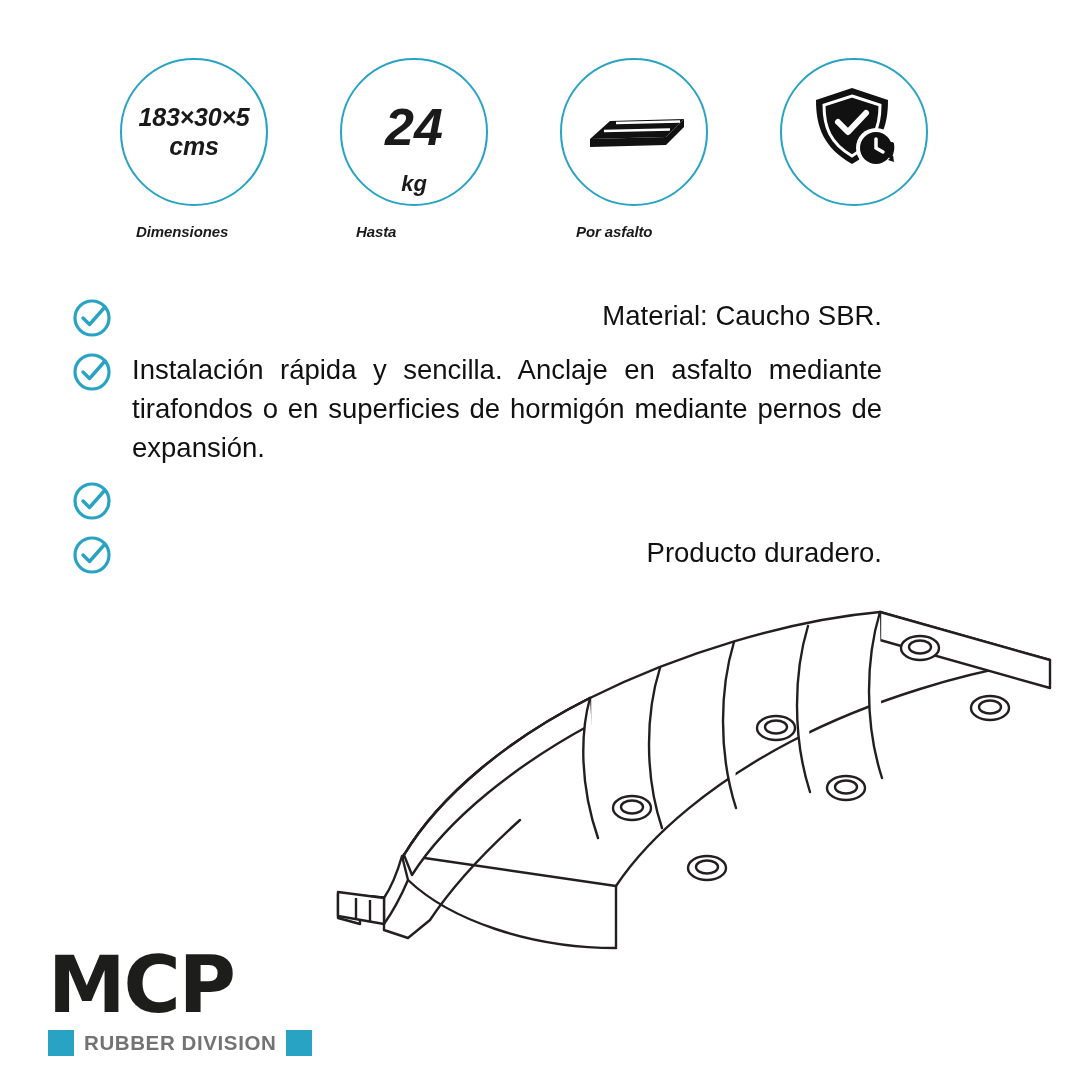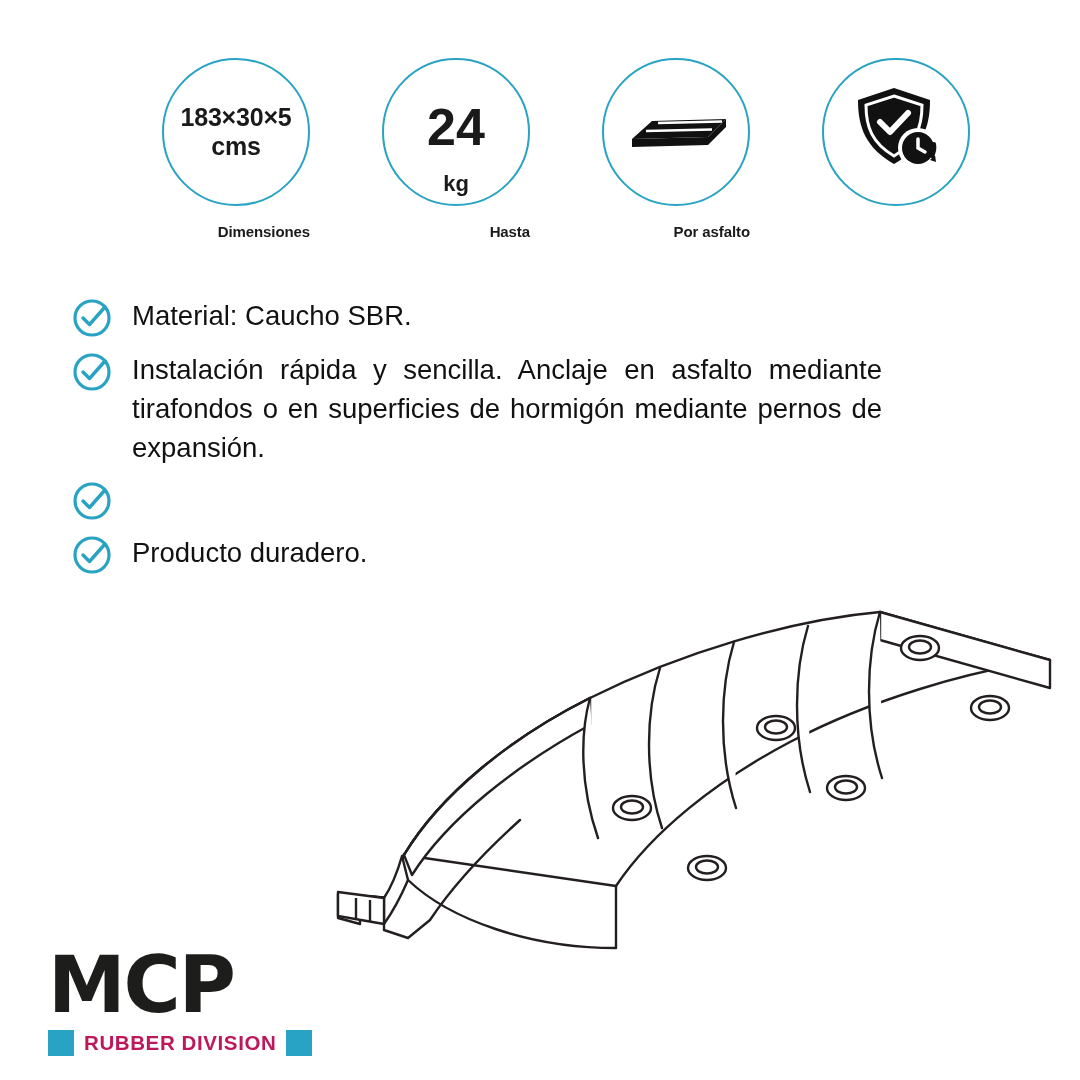--- a/index.html
+++ b/index.html
@@ -23,21 +23,22 @@
     left: 120px;
     width: 850px;
     display: flex;
     justify-content: space-between;
     align-items: flex-start;
   }
   .spec {
     width: 190px;
     display: flex;
     flex-direction: column;
-    align-items: flex-end;
+    align-items: flex-start;
+    font-style: italic;
   }
   .circle {
     width: 148px;
     height: 148px;
     border-radius: 50%;
     border: 2px solid #29a3c3;
     display: flex;
     flex-direction: column;
     align-items: center;
     justify-content: center;
@@ -92,21 +93,21 @@
     margin-right: 20px;
     margin-top: 2px;
   }
   .feature-text {
     font-size: 27.5px;
     line-height: 1.42;
     color: #111;
     text-align: justify;
     flex: 1 1 auto;
   }
-  .feature-text.nojust { text-align: left; }
+  .feature-text.nojust { text-align: right; }
 
   
   .product {
     position: absolute;
     left: 280px;
     top: 520px;
     width: 790px;
     height: 470px;
   }
 
@@ -136,21 +137,21 @@
   .sq {
     width: 26px;
     height: 26px;
     background: #29a3c3;
     flex: 0 0 auto;
   }
   .logo-sub {
     font-size: 20.5px;
     font-weight: bold;
     letter-spacing: 0.6px;
-    color: #be185d;
+    color: #737373;
     margin: 0 10px;
     white-space: nowrap;
   }
 </style>
 </head>
 <body>
 
 <div class="specs">
 
   <div class="spec">

